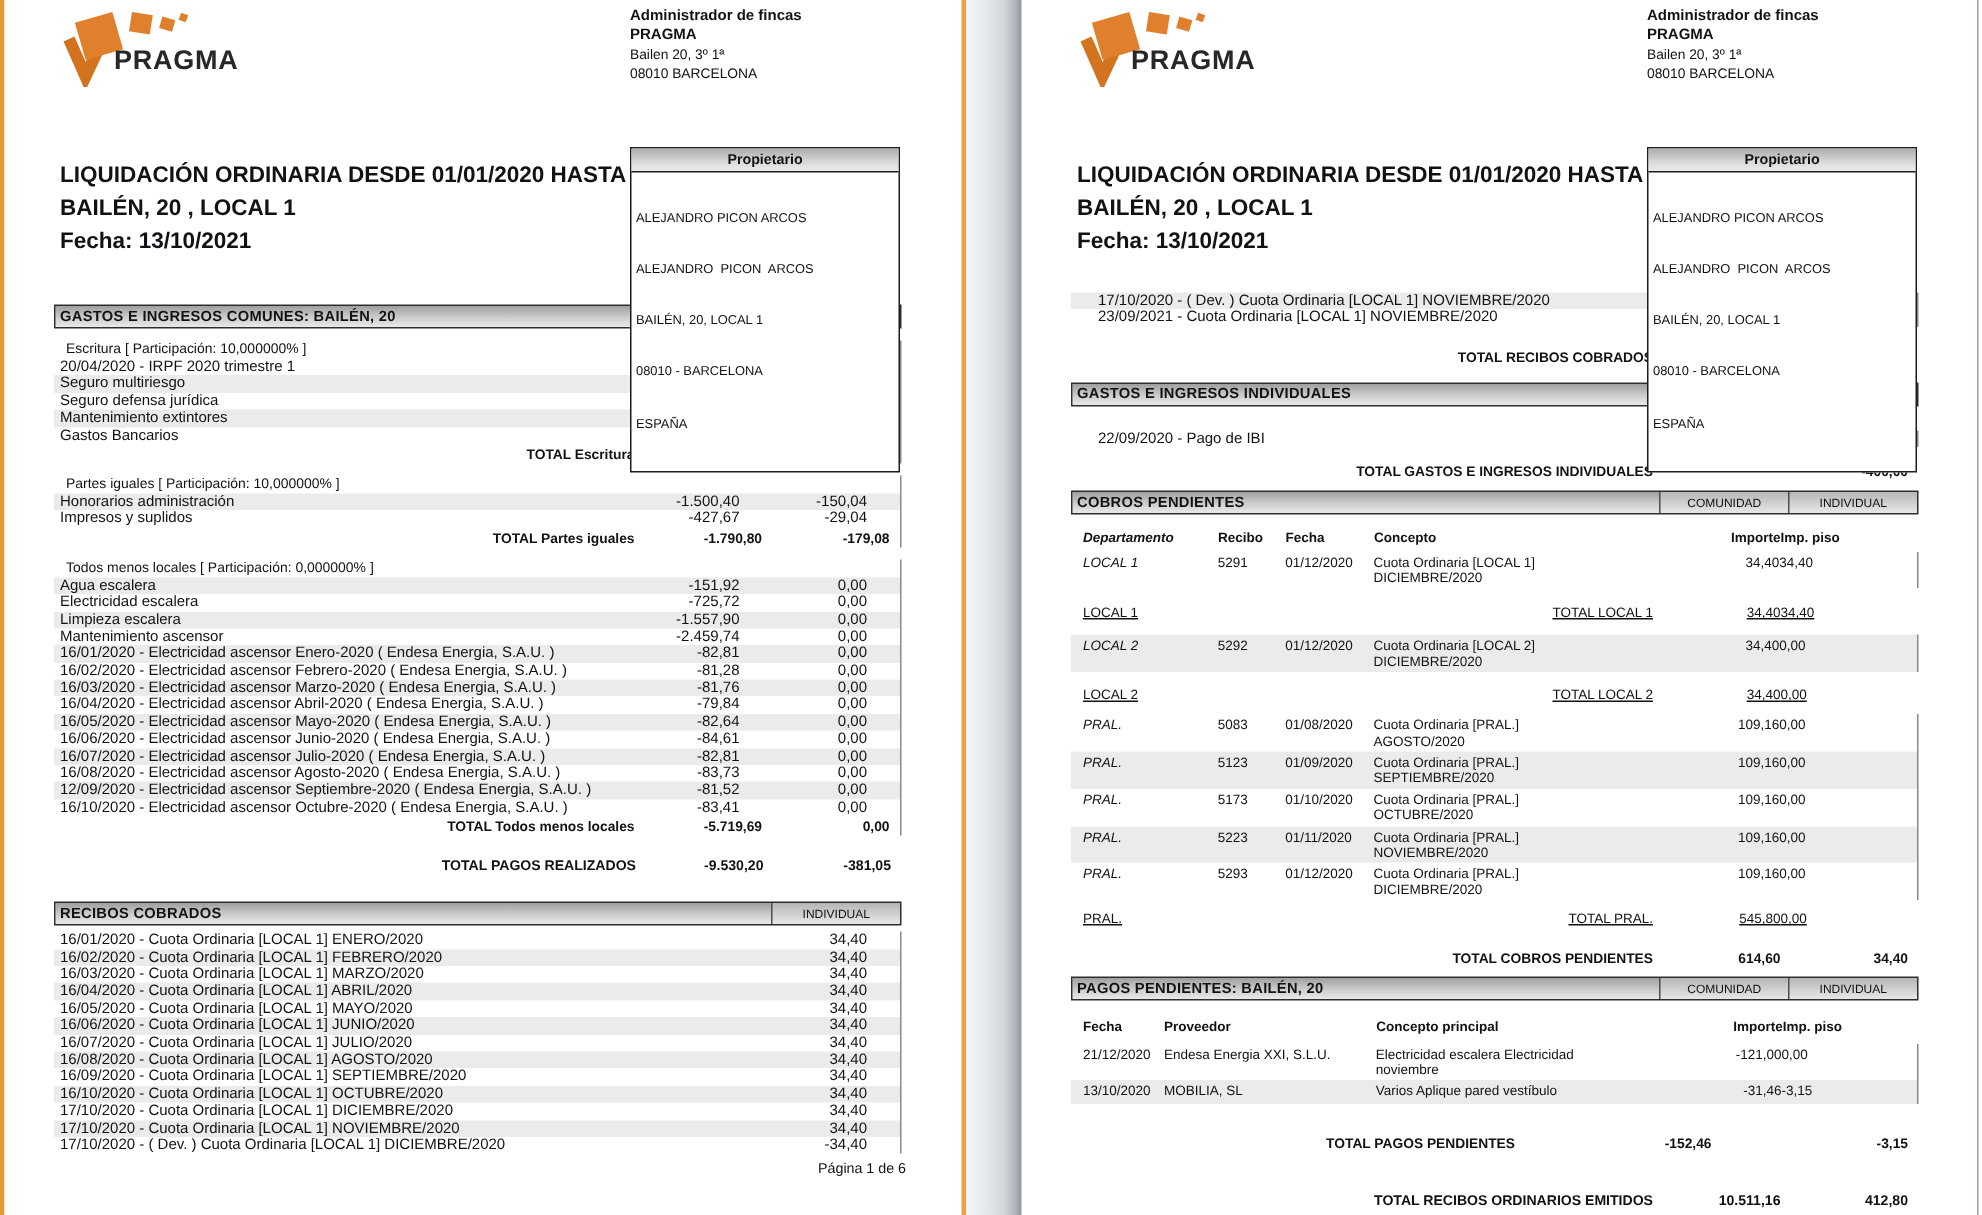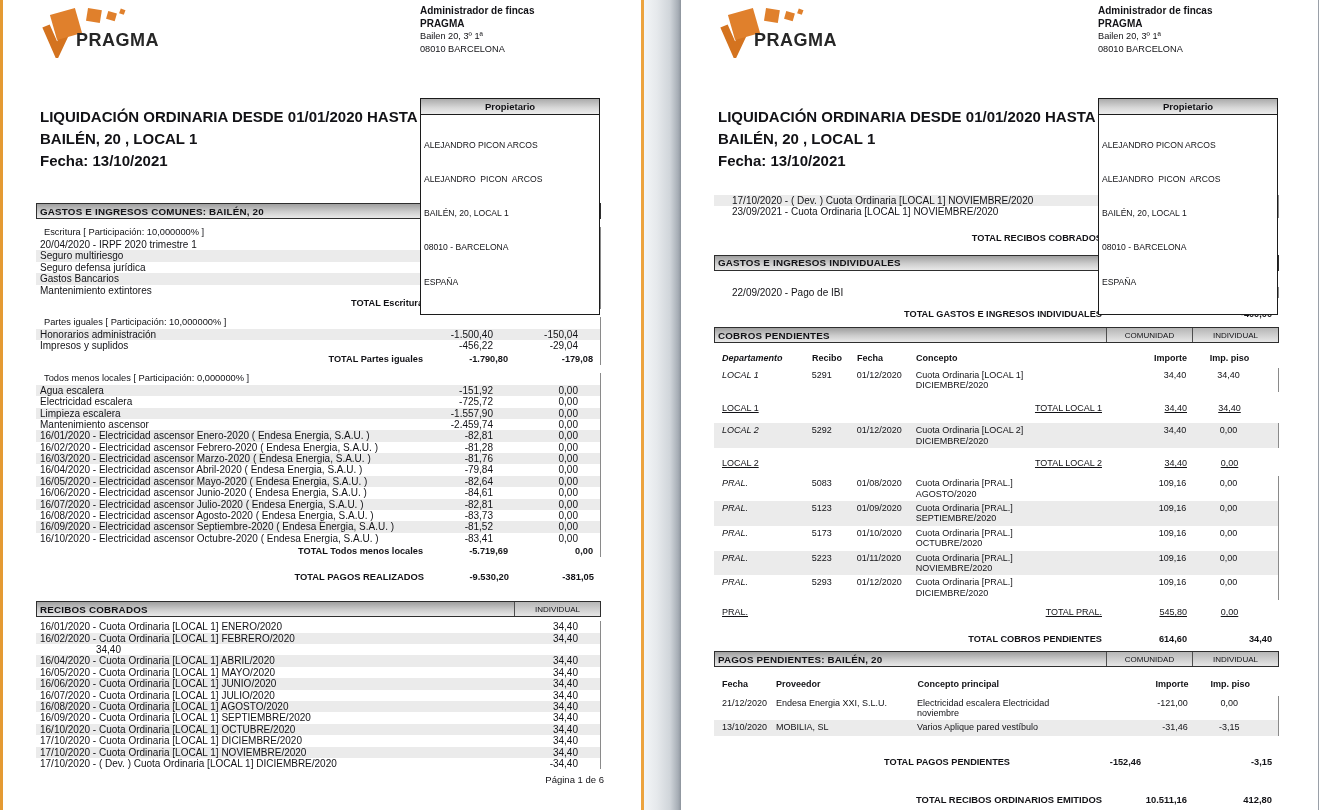--- a/index.html
+++ b/index.html
@@ -47,21 +47,21 @@
   .t-lbl{flex:1;text-align:right;}
   .trow .amt{width:85px;}
   .gtot{margin-top:14px;font-size:9.4px;}
   .pagefoot{text-align:right;margin-right:36px;margin-top:5px;font-size:9.5px;padding-left:22px;}
 
   
   .indent-rows .lbl{padding-left:18px;}
   .crow{display:flex;align-items:flex-start;font-size:9px;line-height:10.4px;padding:2px 7px 2px 8px;}
   .c-dep{width:90px;font-style:italic;} .c-rec{width:45px;} .c-fec{width:59px;}
   .c-con{width:186px;white-space:pre-line;}
-  .c-imp{width:85px;text-align:right;} .c-ipp{width:85px;text-align:center;}
+  .c-imp{width:85px;text-align:right;} .c-ipp{width:85px;text-align:left;}
   .thead span{font-weight:bold;}
   .thead{padding-top:0;padding-bottom:0;}
   .gtrow{display:flex;font-size:9px;line-height:12px;padding:0 7px 0 8px;}
   .g-dep{width:90px;} .g-lbl{flex:1;text-align:right;}
   .u{text-decoration:underline;}
   .prow{display:flex;align-items:flex-start;font-size:9px;line-height:10.4px;padding:2px 7px 2px 8px;}
   .p-fec{width:55px;} .p-prov{width:144px;} .p-con{width:191px;white-space:pre-line;}
 
   .mt3{margin-top:3px;} .mt4{margin-top:4px;} .mt6{margin-top:6px;} .mt7{margin-top:7px;}
   .mt9{margin-top:9px;} .mt10{margin-top:10px;} .mt11{margin-top:11px;} .mt14{margin-top:14px;}
@@ -132,50 +132,50 @@
     <span class="amt">-147,59</span>
   </div>
 
   <div class="row">
     <span class="lbl">Seguro defensa jurídica</span>
     <span class="amt">-252,98</span>
     <span class="amt">-25,30</span>
   </div>
 
   <div class="row">
+    <span class="lbl">Mantenimiento extintores</span>
+    <span class="amt">-76,48</span>
+    <span class="amt">-7,65</span>
+  </div>
+
+  <div class="row">
     <span class="lbl">Gastos Bancarios</span>
     <span class="amt">-64,40</span>
     <span class="amt">-6,44</span>
-  </div>
-
-  <div class="row">
-    <span class="lbl">Mantenimiento extintores</span>
-    <span class="amt">-76,48</span>
-    <span class="amt">-7,65</span>
   </div>
 </div>
       <div class="trow">
         <span class="t-lbl">TOTAL Escritura</span>
         <span class="amt">-2.019,71</span>
         <span class="amt">-201,97</span>
       </div>
     </div>
 
     <div class="block">
       <div class="sect-head">Partes iguales [ Participación: 10,000000% ]</div>
       <div class="stripe-odd">
   <div class="row">
     <span class="lbl">Honorarios administración</span>
     <span class="amt">-1.500,40</span>
     <span class="amt">-150,04</span>
   </div>
 
   <div class="row">
     <span class="lbl">Impresos y suplidos</span>
-    <span class="amt">-456,22</span>
+    <span class="amt">-427,67</span>
     <span class="amt">-29,04</span>
   </div>
 </div>
       <div class="trow">
         <span class="t-lbl">TOTAL Partes iguales</span>
         <span class="amt">-1.790,80</span>
         <span class="amt">-179,08</span>
       </div>
     </div>
 
@@ -248,21 +248,21 @@
     <span class="amt">0,00</span>
   </div>
 
   <div class="row">
     <span class="lbl">16/08/2020 - Electricidad ascensor Agosto-2020 ( Endesa Energia, S.A.U. )</span>
     <span class="amt">-83,73</span>
     <span class="amt">0,00</span>
   </div>
 
   <div class="row">
-    <span class="lbl">16/09/2020 - Electricidad ascensor Septiembre-2020 ( Endesa Energia, S.A.U. )</span>
+    <span class="lbl">12/09/2020 - Electricidad ascensor Septiembre-2020 ( Endesa Energia, S.A.U. )</span>
     <span class="amt">-81,52</span>
     <span class="amt">0,00</span>
   </div>
 
   <div class="row">
     <span class="lbl">16/10/2020 - Electricidad ascensor Octubre-2020 ( Endesa Energia, S.A.U. )</span>
     <span class="amt">-83,41</span>
     <span class="amt">0,00</span>
   </div>
 </div>
@@ -290,20 +290,21 @@
     <span class="lbl">16/01/2020 - Cuota Ordinaria [LOCAL 1] ENERO/2020</span>
     <span class="amt">34,40</span>
   </div>
 
   <div class="row">
     <span class="lbl">16/02/2020 - Cuota Ordinaria [LOCAL 1] FEBRERO/2020</span>
     <span class="amt">34,40</span>
   </div>
 
   <div class="row">
+    <span class="lbl">16/03/2020 - Cuota Ordinaria [LOCAL 1] MARZO/2020</span>
     <span class="amt">34,40</span>
   </div>
 
   <div class="row">
     <span class="lbl">16/04/2020 - Cuota Ordinaria [LOCAL 1] ABRIL/2020</span>
     <span class="amt">34,40</span>
   </div>
 
   <div class="row">
     <span class="lbl">16/05/2020 - Cuota Ordinaria [LOCAL 1] MAYO/2020</span>

